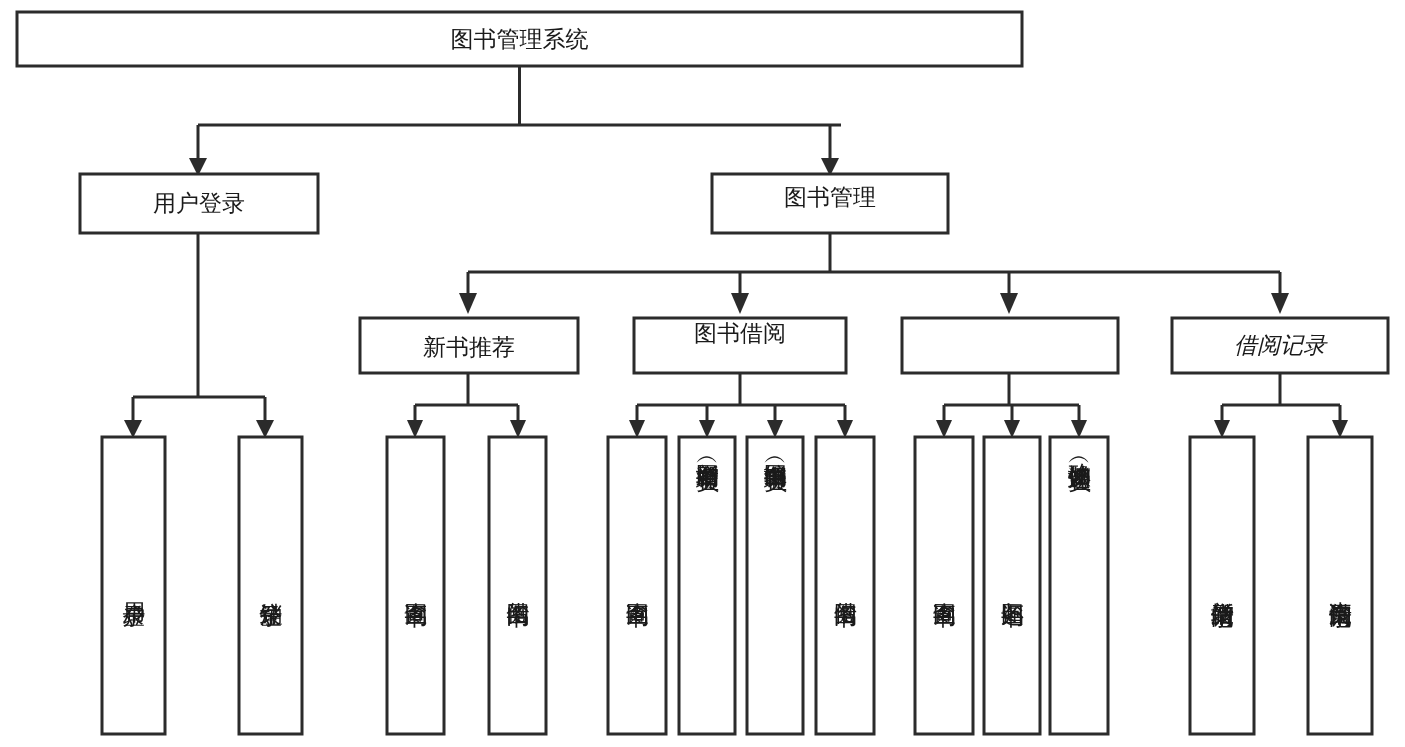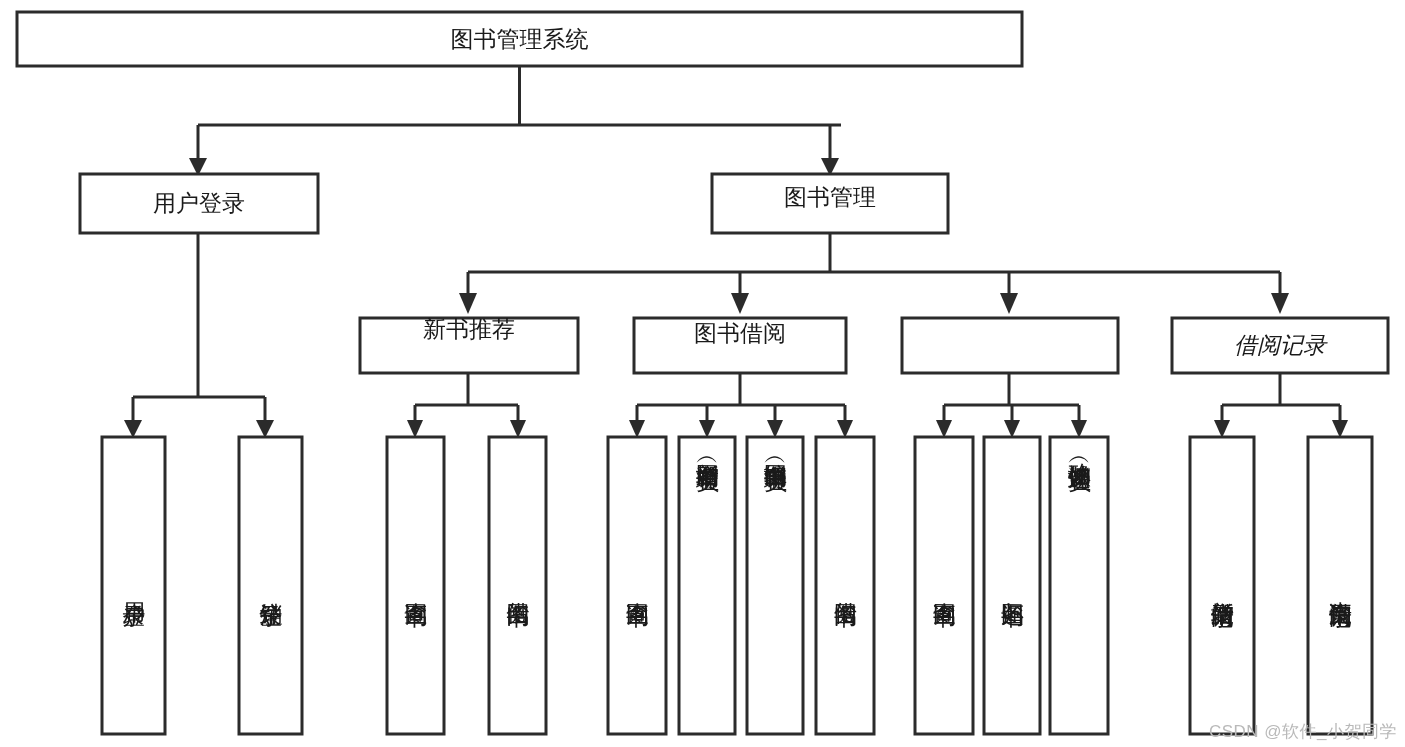--- a/index.html
+++ b/index.html
@@ -119,21 +119,21 @@
       <rect class="node-rect" x="1190" y="437" width="64" height="297"></rect>
       <rect class="node-rect" x="1308" y="437" width="64" height="297"></rect>
     </g>
   </svg>
 
   <div class="hbox-label" style="left:17px;top:12px;width:1005px;height:54px;text-align:right;">图书管理系统</div>
 
   <div class="hbox-label" style="left:80px;top:174px;width:238px;height:59px;">用户登录</div>
   <div class="hbox-label" style="left:712px;top:174px;width:236px;height:46px;">图书管理</div>
 
-  <div class="hbox-label" style="left:360px;top:306px;width:218px;height:47px;">新书推荐</div>
+  <div class="hbox-label" style="left:360px;top:324px;width:218px;height:47px;">新书推荐</div>
   <div class="hbox-label" style="left:634px;top:306px;width:212px;height:55px;border-radius:21px;">图书借阅</div>
   <div class="hbox-label" style="left:1172px;top:318px;width:216px;height:55px;font-style:italic;">借阅记录</div>
 
   <div class="vlabel-box" style="left:102px;top:437px;width:63px;height:297px;">
     <span class="vlabel-text">用户登录</span>
     </div>
   <div class="vlabel-box" style="left:239px;top:437px;width:63px;height:297px;">
     <span class="vlabel-text">注销登录</span>
     </div>
 
@@ -167,15 +167,14 @@
     <span class="vlabel-text">确认归还（管理员）</span>
     </div>
 
   <div class="vlabel-box" style="left:1190px;top:437px;width:64px;height:297px;">
     <span class="vlabel-text">新增借阅记录</span>
     </div>
   <div class="vlabel-box" style="left:1308px;top:437px;width:64px;height:297px;">
     <span class="vlabel-text">查询借阅记录</span>
     </div>
 
-  <div class="watermark">CSDN @软件_小贺同学</div>
 
 </div>
 
 </body></html>

